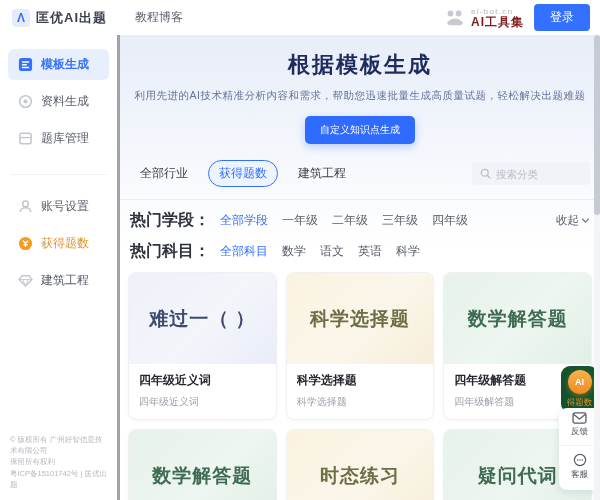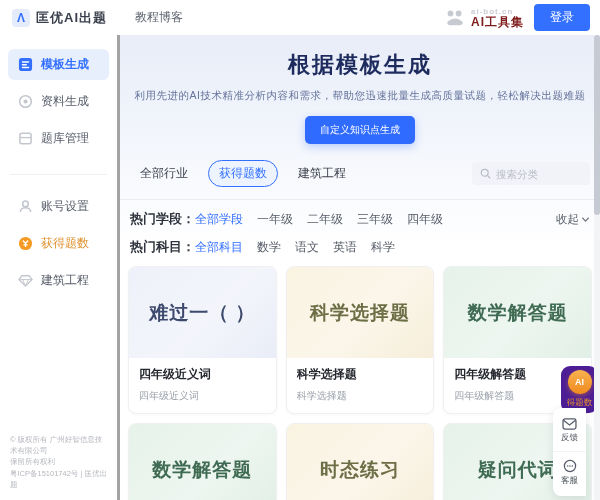--- a/index.html
+++ b/index.html
@@ -41,40 +41,40 @@
 
   .tabs-row { display:flex; align-items:center; margin-top:16px; padding:0 10px; }
   .tab { font-size:12px; color:#3d424d; margin-right:10px; padding:4px 10px; cursor:pointer; white-space:nowrap; }
   .tab.pill { border:1px solid #3370ff; background:#eef4ff; color:#3370ff; border-radius:14px; }
   .search-box { margin-left:auto; display:flex; align-items:center; gap:5px; background:#f2f3f8; border-radius:4px; height:23px; width:118px; padding:0 8px; }
   .search-box input { border:none; background:transparent; outline:none; font-size:10.5px; color:#333; width:80px; }
   .search-box input::placeholder { color:#b9bdc7; }
   .panel-divider { height:1px; background:#ececf0; margin-top:12px; }
 
   .filter-row { display:flex; align-items:center; padding:10px 10px 0; }
-  .filter-label { font-size:13px; font-weight:bold; color:#2e333d; white-space:nowrap; }
+  .filter-label { font-size:16px; font-weight:bold; color:#2e333d; margin-right:10px; white-space:nowrap; }
   .filter-opt { font-size:12px; color:#555b66; margin-right:14px; cursor:pointer; white-space:nowrap; }
   .filter-opt.sel { color:#3370ff; }
   .collapse { margin-left:auto; font-size:11.5px; color:#555b66; cursor:pointer; display:flex; align-items:center; gap:2px; }
 
   .grid { display:grid; grid-template-columns:repeat(3,1fr); gap:9px; margin:10px 8px 0; }
   .card { background:#fff; border:1px solid #f0f0f2; border-radius:8px; overflow:hidden; cursor:pointer; box-shadow:0 1px 3px rgba(40,50,80,.04); }
   .card-banner { height:91px; display:flex; align-items:center; justify-content:center; font-size:19px; font-weight:bold; letter-spacing:1px; white-space:nowrap; }
   .t-blue   { background:linear-gradient(135deg,#eef1f9,#f3f5fb 55%,#e9edf7); color:#3e4a6d; }
   .t-yellow { background:linear-gradient(135deg,#faf3e2,#fbf6ea 55%,#f6eeda); color:#6c6e45; }
   .t-green  { background:linear-gradient(135deg,#e6f2ea,#edf6f0 55%,#e1efe6); color:#406b53;text-align:right; }
   .card-body { padding:8px 10px 10px; }
   .card-title { font-size:12px; font-weight:bold; color:#24272e; white-space:nowrap; overflow:hidden; }
   .card-sub { font-size:10px; color:#9aa0aa; margin-top:6px; white-space:nowrap; overflow:hidden; }
 
   
-  .float-badge { position:absolute; right:2px; top:366px; width:37px; background:#4c1d95; border-radius:9px; padding:4px 2px 4px; text-align:center; z-index:8; cursor:pointer; }
+  .float-badge { position:absolute; right:2px; top:366px; width:37px; background:#14532d; border-radius:9px; padding:4px 2px 4px; text-align:center; z-index:8; cursor:pointer; }
   .badge-circle { width:24px; height:24px; margin:0 auto; border-radius:50%; background:linear-gradient(180deg,#f8b24f,#f08a1f); color:#fff; font-size:9px; font-weight:bold; display:flex; align-items:center; justify-content:center; box-shadow:0 2px 5px rgba(240,140,30,.4); }
   .badge-label { font-size:8.5px; color:#e8922c; margin-top:3px; }
-  .float-card { position:absolute; right:14px; top:408px; width:33px; background:#fff; border-radius:8px 0 0 8px; box-shadow:0 2px 8px rgba(50,60,80,.12); padding:7px 0 6px; z-index:8; }
+  .float-card { position:absolute; right:0; top:408px; width:41px; background:#fff; border-radius:8px 0 0 8px; box-shadow:0 2px 8px rgba(50,60,80,.12); padding:1px 0 6px; z-index:8; }
   .float-item { display:flex; flex-direction:column; align-items:center; gap:2px; cursor:pointer; padding:3px 0; }
   .float-item + .float-item { border-top:1px solid #f2f3f5; margin-top:4px; padding-top:7px; }
   .float-item span.lbl { font-size:8.5px; color:#4a4f59; }
 
   
   .scrollbar { position:absolute; right:0; top:35px; width:6px; height:465px; background:#f3f4f6; z-index:9; }
   .scroll-thumb { width:6px; height:180px; background:#c6cad3; border-radius:3px; }
 </style>
 </head>
 <body>

